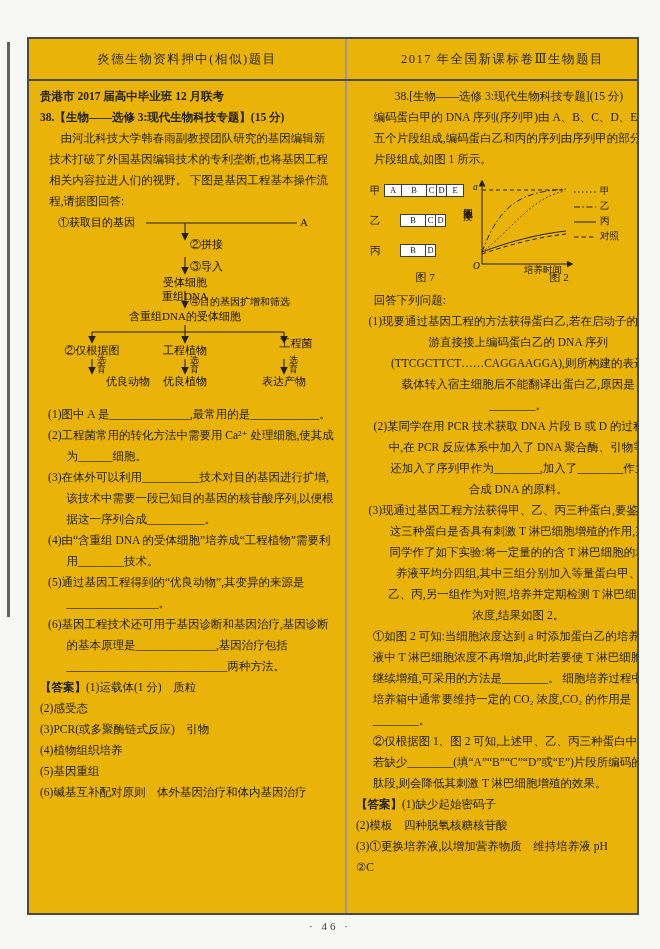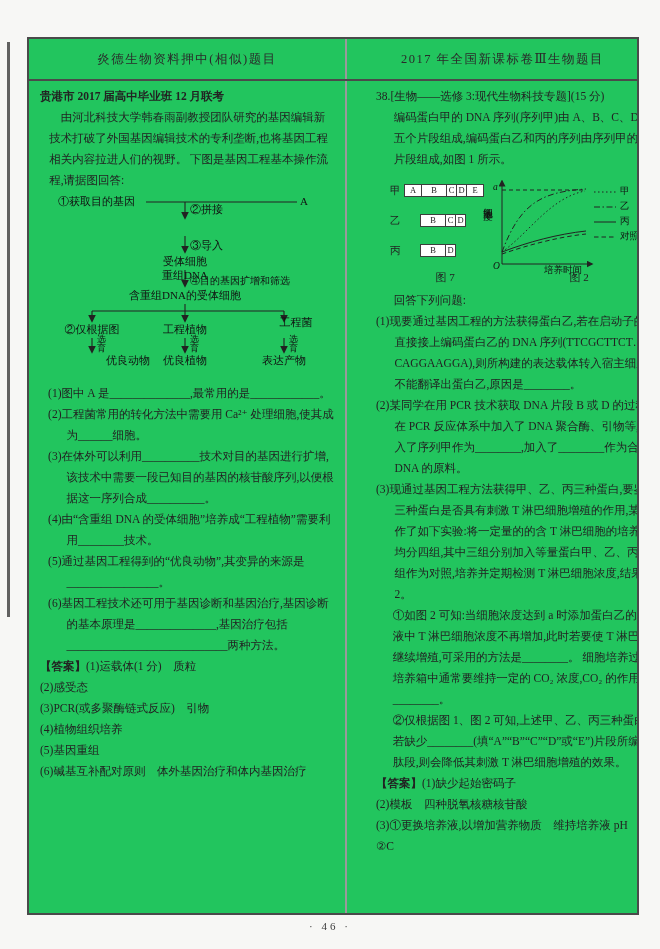--- a/index.html
+++ b/index.html
@@ -6,38 +6,38 @@
   body{
     width:660px;height:949px;position:relative;
     background:#f7f7f5;
     font-family:"Liberation Serif","DejaVu Serif",serif;
     color:#1d1d1d;
     -webkit-font-smoothing:antialiased;
   }
   .scan-edge{position:absolute;left:7px;top:42px;width:3px;height:575px;background:#2f2f2f;opacity:.75;filter:blur(.4px);}
   .sheet{
     position:absolute;left:27px;top:37px;width:612px;height:878px;
-    background:#22c55e;border:2px solid #4a4a4a;box-sizing:border-box;
+    background:#eab308;border:2px solid #4a4a4a;box-sizing:border-box;
     display:flex;flex-direction:column;
   }
   .row-head{display:flex;height:40px;border-bottom:2px solid #4a4a4a;flex:0 0 auto;}
   .hc{box-sizing:border-box;display:flex;align-items:center;justify-content:center;
       font-size:12.5px;letter-spacing:1.5px;color:#2a2a2a;}
   .hc-left{width:318px;border-right:2px solid #9a9a9a;}
   .hc-right{flex:1;padding-left:21px;}
-  .row-body{flex:1;display:flex;overflow:hidden;gap:20px;}
+  .row-body{flex:1;display:flex;overflow:hidden;}
   .col{box-sizing:border-box;font-size:11.5px;line-height:21px;color:#222;}
   .col-left{width:318px;border-right:2px solid #9a9a9a;padding:5px 9px 0 11px;}
   .col-right{flex:1;padding:5px 8px 0 9px;}
   p{margin:0;}
   .b{font-weight:bold;}
   .indent{margin-left:1.55em;}
   .indent-first{text-indent:1em;margin-left:0.8em;}
   .qi{margin-left:0.7em;padding-left:1.6em;text-indent:-1.6em;}
-  .qi-r{margin-left:0;padding-left:1.6em;text-indent:-1.6em;}
+  .qi-r{margin-left:12px;padding-left:1.6em;text-indent:-1.6em;text-align:center;}
   .sub{margin-left:1.45em;}
   
   .flowchart{position:relative;width:296px;height:180px;margin:4px 0 8px 0;flex:0 0 auto;}
   .flowchart svg{position:absolute;left:0;top:0;}
   .fct{position:absolute;font-size:11px;line-height:13px;white-space:nowrap;color:#111;}
   .fcs{position:absolute;font-size:9px;line-height:9px;white-space:nowrap;color:#111;}
   .cx{transform:translateX(-50%);}
   .fct-sm{font-size:10px;}
   
   .figs{display:flex;margin:6px 0 2px 14px;gap:2px;flex:0 0 auto;}
@@ -68,20 +68,21 @@
     </div>
     <div class="hc hc-right">
       <span>2017 年全国新课标卷Ⅲ生物题目</span>
     </div>
   </div>
 
   <div class="row-body">
 
     <div class="col col-left">
       <p class="b">贵港市 2017 届高中毕业班 12 月联考</p>
+      <p class="b">38.【生物——选修 3:现代生物科技专题】(15 分)</p>
       <p class="indent-first">由河北科技大学韩春雨副教授团队研究的基因编辑新技术打破了外国基因编辑技术的专利垄断,也将基因工程相关内容拉进人们的视野。 下图是基因工程基本操作流程,请据图回答:</p>
 
       <div class="flowchart">
         <svg width="296" height="180">
           <defs>
             <marker id="ah" markerWidth="7" markerHeight="7" refX="5.5" refY="3.5" orient="auto">
               <path d="M0,0 L7,3.5 L0,7 z" fill="#222"></path>
             </marker>
           </defs>
           <g stroke="#222" stroke-width="1.1" fill="none">
@@ -94,21 +95,21 @@
             <line x1="52" y1="116" x2="52" y2="126" marker-end="url(#ah)"></line>
             <line x1="145" y1="116" x2="145" y2="126" marker-end="url(#ah)"></line>
             <line x1="244" y1="116" x2="244" y2="126" marker-end="url(#ah)"></line>
             <line x1="52" y1="143" x2="52" y2="157" marker-end="url(#ah)"></line>
             <line x1="145" y1="143" x2="145" y2="157" marker-end="url(#ah)"></line>
             <line x1="244" y1="143" x2="244" y2="157" marker-end="url(#ah)"></line>
           </g>
         </svg>
         <div class="fct" style="left:18px;top:0;">①获取目的基因</div>
         <div class="fct" style="left:260px;top:0;">A</div>
-        <div class="fct" style="left:150px;top:8px;">②拼接</div>
+        <div class="fct" style="left:150px;top:22px;">②拼接</div>
         <div class="fct cx" style="left:145px;top:26px;margin-top:48px;">重组DNA</div>
         <div class="fct" style="left:150px;top:44px;">③导入</div>
         <div class="fct cx" style="left:145px;top:60px;">受体细胞</div>
         <div class="fct fct-sm" style="left:150px;top:79px;">④目的基因扩增和筛选</div>
         <div class="fct cx" style="left:145px;top:94px;">含重组DNA的受体细胞</div>
 
         <div class="fct cx" style="left:52px;top:128px;">②仅根据图</div>
         <div class="fct cx" style="left:145px;top:128px;">工程植物</div>
         <div class="fct cx" style="left:244px;top:121px;margin-left:12px;">工程菌</div>
 

